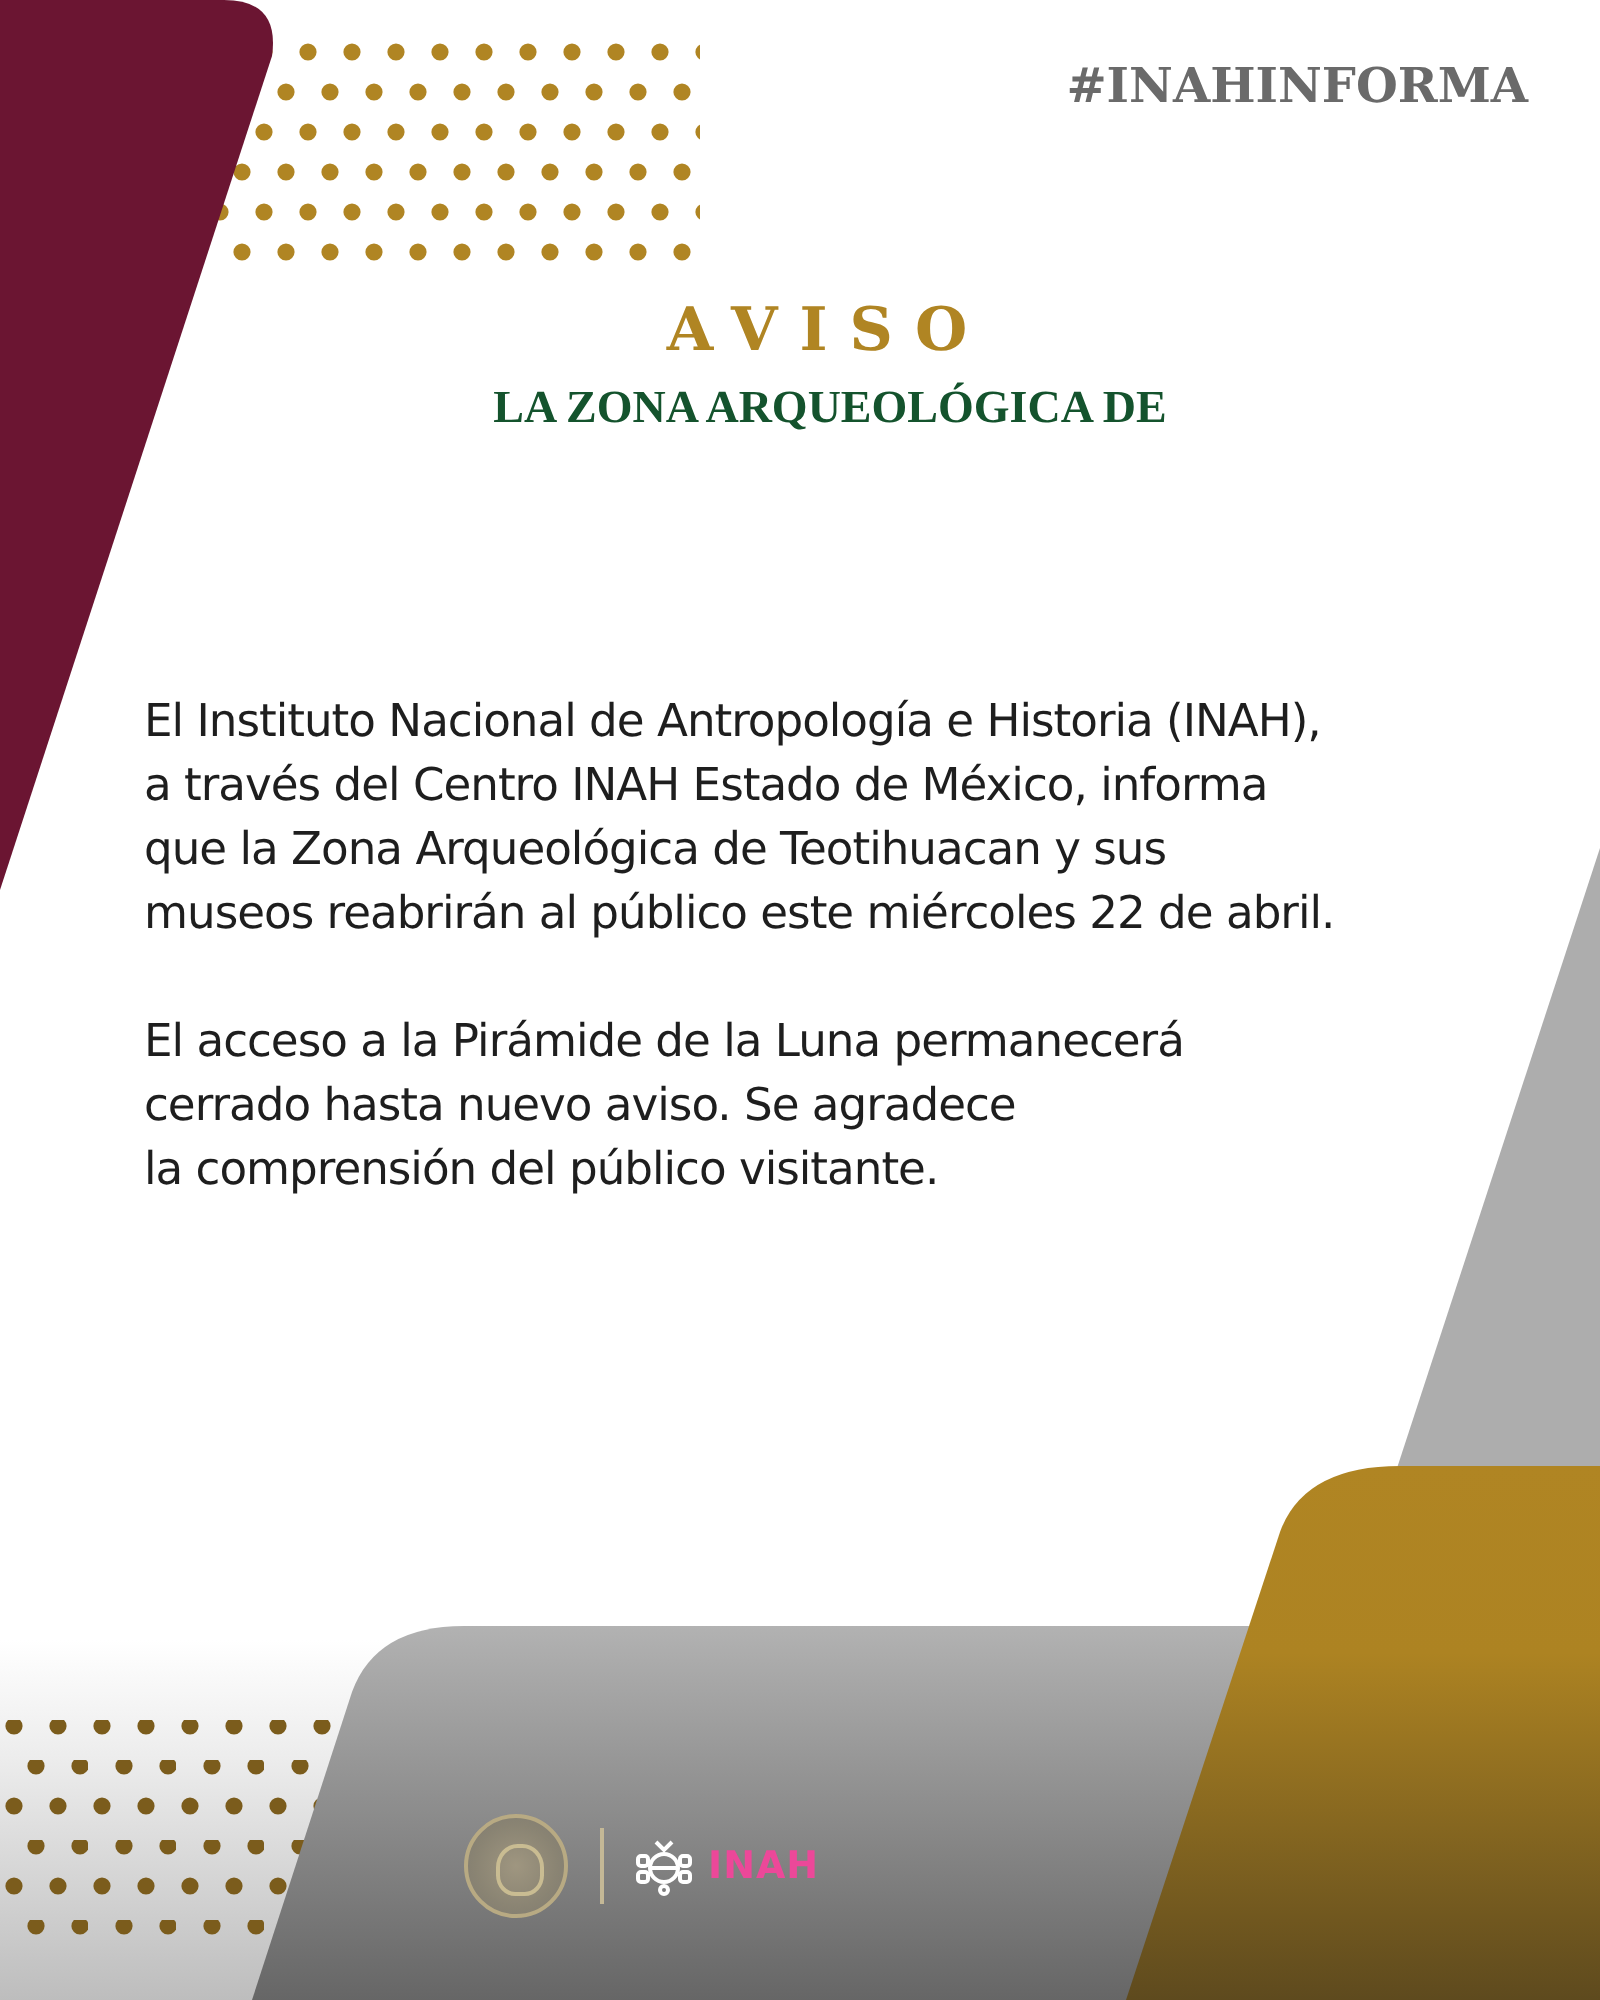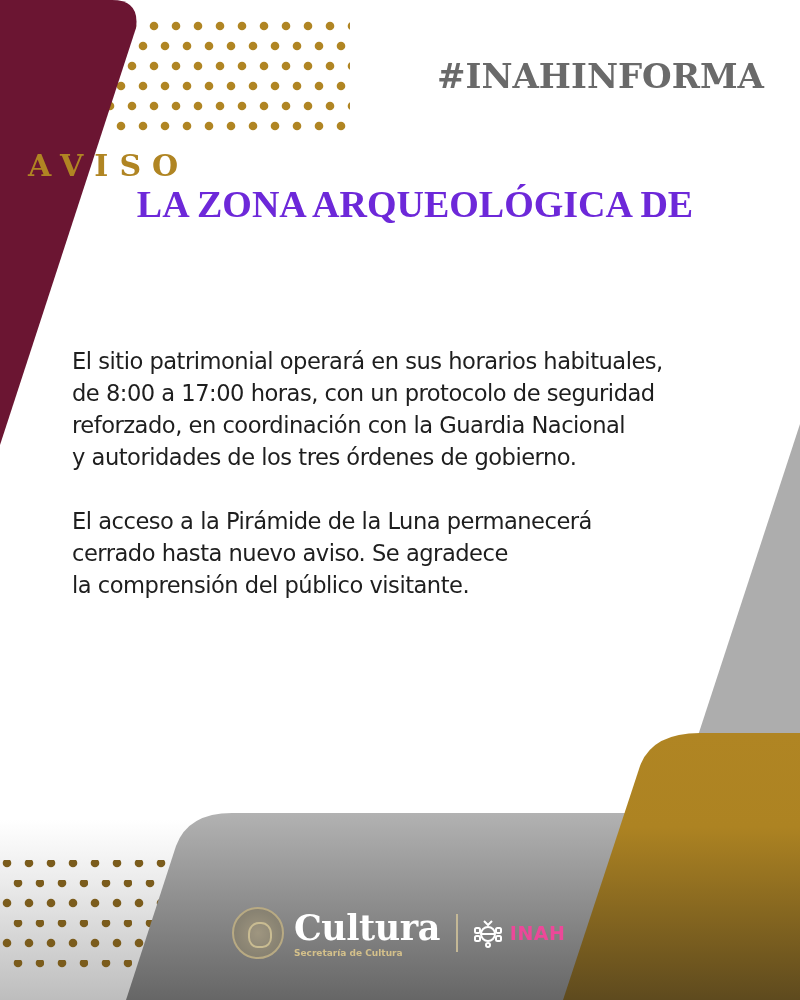--- a/index.html
+++ b/index.html
@@ -4,33 +4,33 @@
 <style>
   * { margin: 0; padding: 0; box-sizing: border-box; }
   html, body { width: 800px; height: 1000px; overflow: hidden; }
   body {
     position: relative;
     background: linear-gradient(to bottom, #ffffff 0%, #ffffff 82%, #ececec 88%, #bdbdbd 100%);
     font-family: "DejaVu Sans", "Liberation Sans", sans-serif;
   }
   .layer { position: absolute; left: 0; top: 0; width: 800px; height: 1000px; }
   .hashtag {
-    position: absolute; right: 36px; top: 56px;
+    position: absolute; right: 36px; top: 28px;
     font-family: "DejaVu Serif", "Liberation Serif", serif;
-    font-weight: bold; font-size: 34px; color: #6a6a6a; letter-spacing: 0px;
+    font-weight: bold; font-size: 24px; color: #6a6a6a; letter-spacing: 0px;
   }
   .header { position: absolute; left: 0; width: 800px; top: 148px; text-align: center; }
   .aviso {
     font-family: "DejaVu Serif", "Liberation Serif", serif;
     font-weight: bold; font-size: 30px; color: #b08523; letter-spacing: 11px;
     line-height: 36px; padding-left: 122px; text-align: left;
   }
   .headline {
     font-family: "Liberation Serif", "DejaVu Serif", serif;
-    font-weight: bold; color: #6d28d9; font-size: 38px; line-height: 40px;
+    font-weight: bold; color: #14532d; font-size: 23px; line-height: 40px;
     margin-left: 30px;
   }
   .body-text {
     position: absolute; left: 72px; top: 345px; width: 700px;
     font-family: "DejaVu Sans", "Liberation Sans", sans-serif;
     font-size: 22.6px; line-height: 32px; color: #1e1e1e; letter-spacing: -0.5px;
   }
   .body-text p { margin-bottom: 32px; white-space: pre-line; }
   .footer-logos {
     position: absolute; left: 232px; top: 903px; height: 60px; display: flex; align-items: center;
@@ -102,40 +102,36 @@
   </g>
 
   <path d="M232 813 L800 813 L800 1000 L126 1000 L176 846 Q188 813 232 813 Z" fill="url(#footGray)"></path>
 
   <path d="M700 733 L800 733 L800 1000 L563 1000 L640 766 Q652 733 700 733 Z" fill="url(#goldGrad)"></path>
 </svg>
 
 <div class="hashtag">#INAHINFORMA</div>
 
 <div class="header">
-  <div class="aviso" style="padding-left:0;margin-left:28px;">AVISO</div>
+  <div class="aviso" style="text-align:center;padding-left:0;margin-left:28px;">AVISO</div>
   <div class="headline">LA ZONA ARQUEOLÓGICA DE</div>
 </div>
 
 <div class="body-text">
-  <p>El sitio patrimonial operará en sus horarios habituales,
-de 8:00 a 17:00 horas, con un protocolo de seguridad
-reforzado, en coordinación con la Guardia Nacional
-y autoridades de los tres órdenes de gobierno.</p>
+  <p>El Instituto Nacional de Antropología e Historia (INAH),
+a través del Centro INAH Estado de México, informa
+que la Zona Arqueológica de Teotihuacan y sus
+museos reabrirán al público este miércoles 22 de abril.</p>
   <p>El acceso a la Pirámide de la Luna permanecerá
 cerrado hasta nuevo aviso. Se agradece
 la comprensión del público visitante.</p>
 </div>
 
 <div class="footer-logos">
   <div class="seal"></div>
-  <div class="cultura-block">
-    <span class="cultura-word">Cultura</span>
-    <span class="cultura-sub">Secretaría de Cultura</span>
-  </div>
   <div class="divider"></div>
   <svg class="inah-icon" viewBox="0 0 32 32">
     <g fill="none" stroke="#ffffff" stroke-width="2">
       <circle cx="16" cy="17" r="7"></circle>
       <path d="M9 17 h14"></path>
       <path d="M12 4 l4 4 l4 -4"></path>
       <rect x="3" y="11" width="5" height="5" rx="1.5"></rect>
       <rect x="24" y="11" width="5" height="5" rx="1.5"></rect>
       <rect x="3" y="19" width="5" height="5" rx="1.5"></rect>
       <rect x="24" y="19" width="5" height="5" rx="1.5"></rect>

